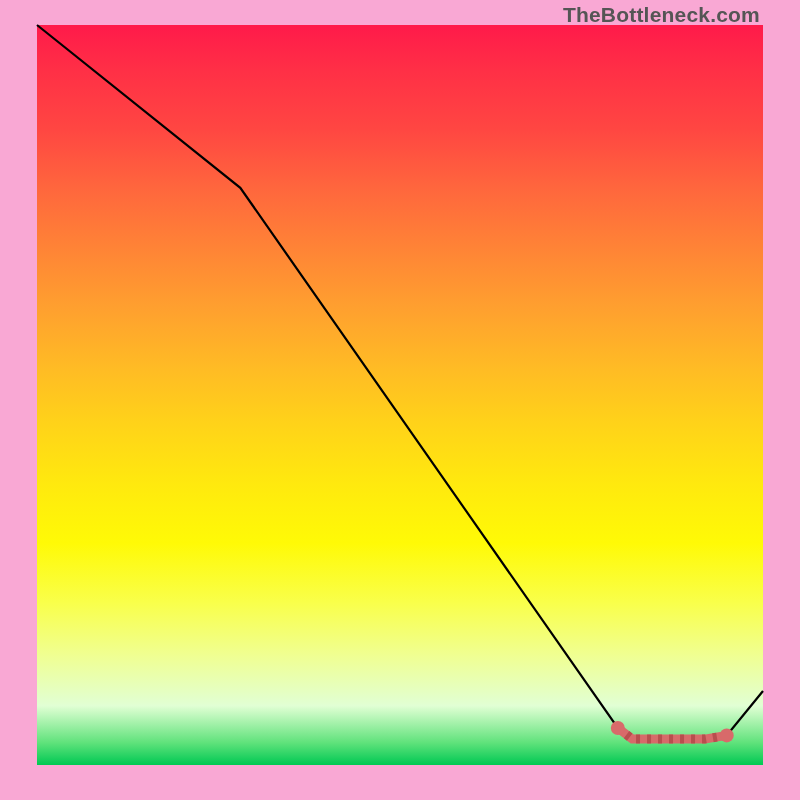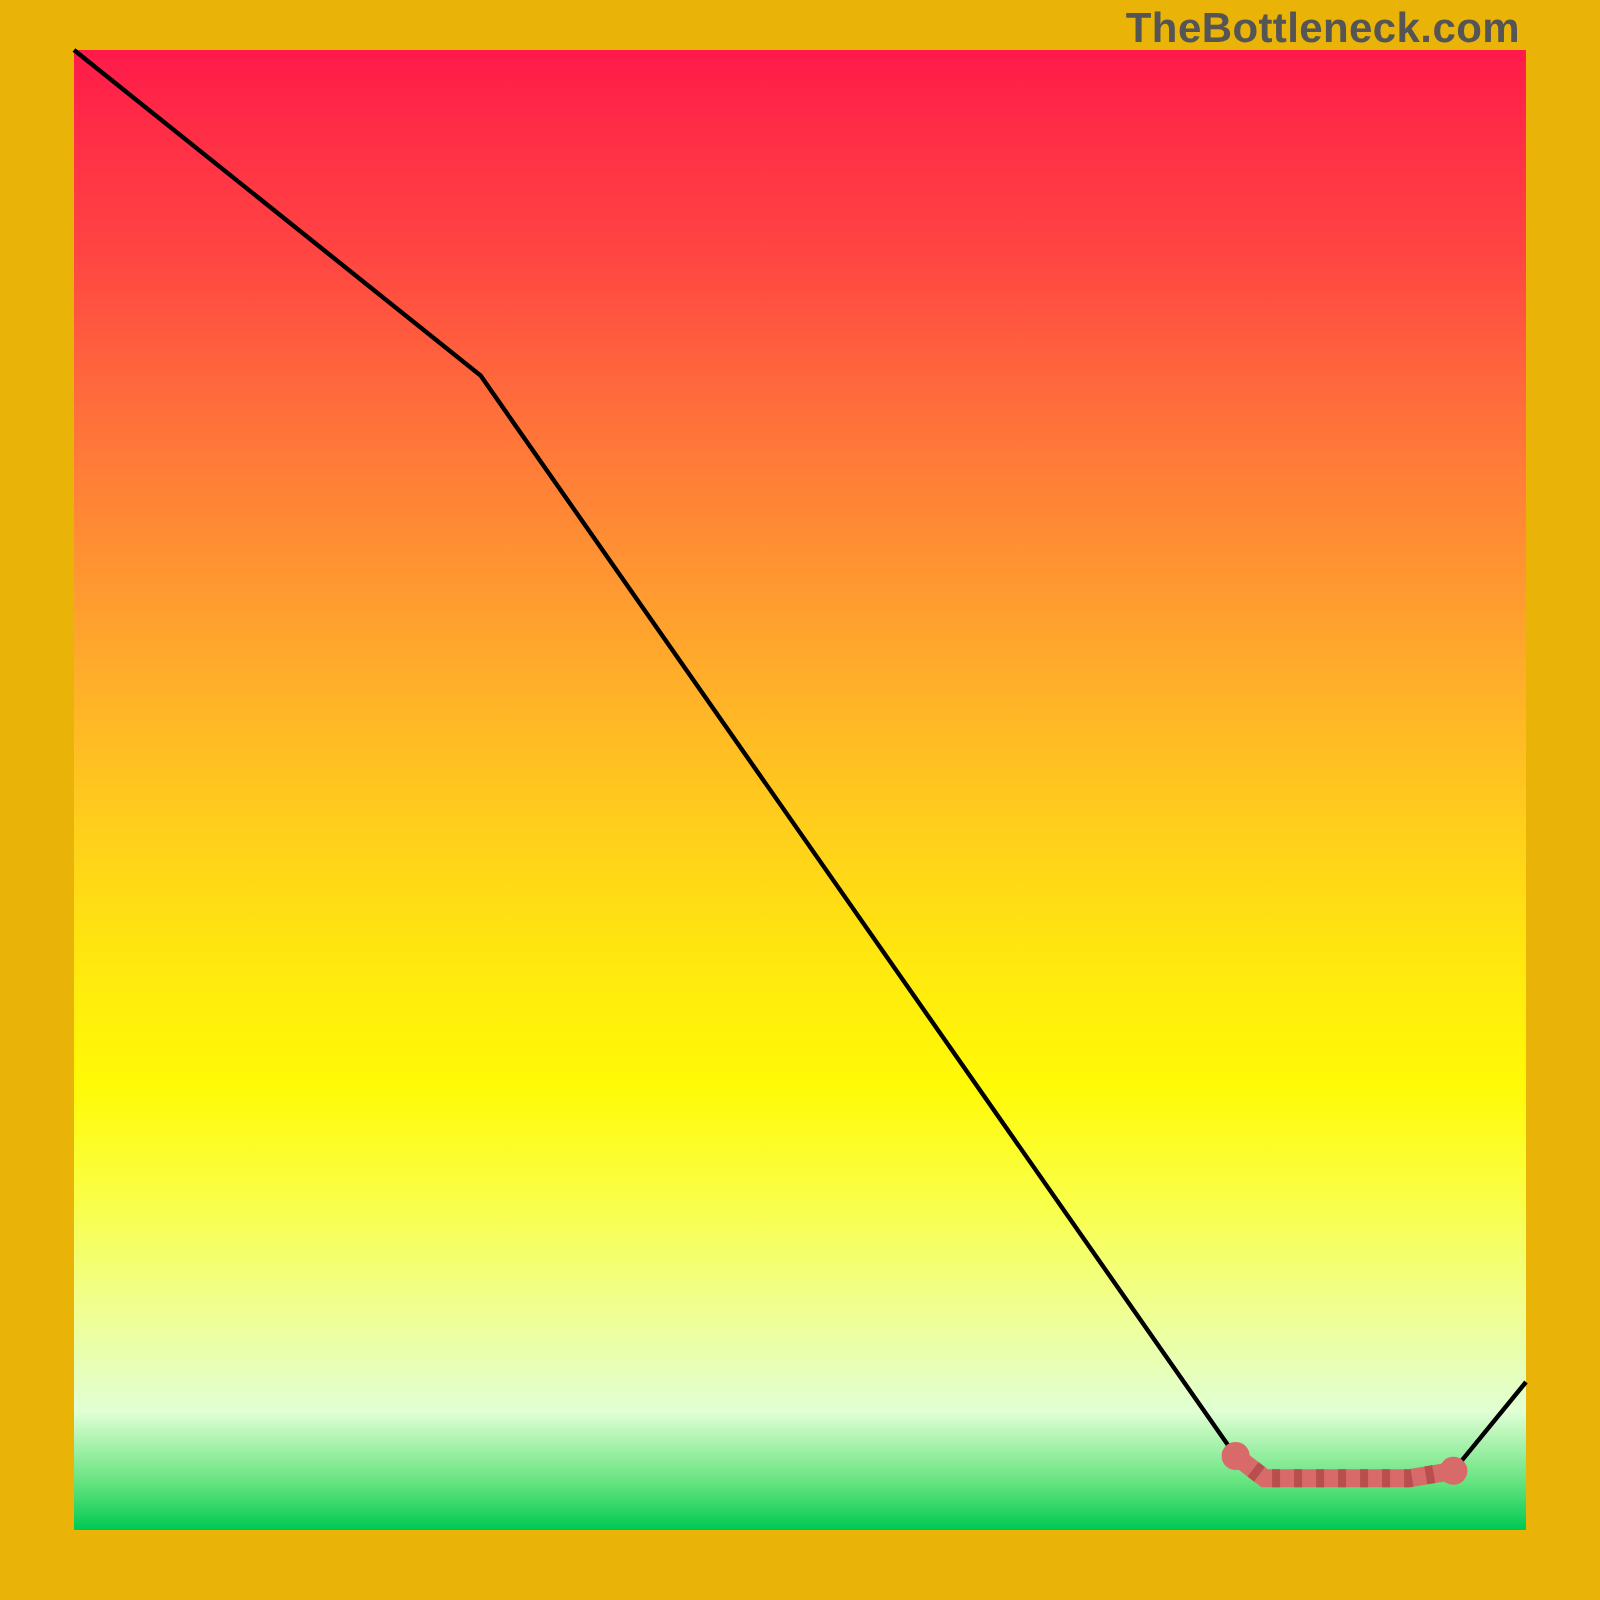--- a/index.html
+++ b/index.html
@@ -8,21 +8,21 @@
     background: #000;
     width: 800px;
     height: 800px;
     overflow: hidden;
     font-family: Arial, sans-serif;
   }
   .chart-container {
     position: relative;
     width: 800px;
     height: 800px;
-    background: #eab308;
+    background: #f9a8d4;
   }
   .plot-area {
     position: absolute;
     left: 37px;
     top: 25px;
     width: 726px;
     height: 740px;
     background: linear-gradient(to bottom,
       #ff1a4a 0%,
       #ff2f46 6%,

